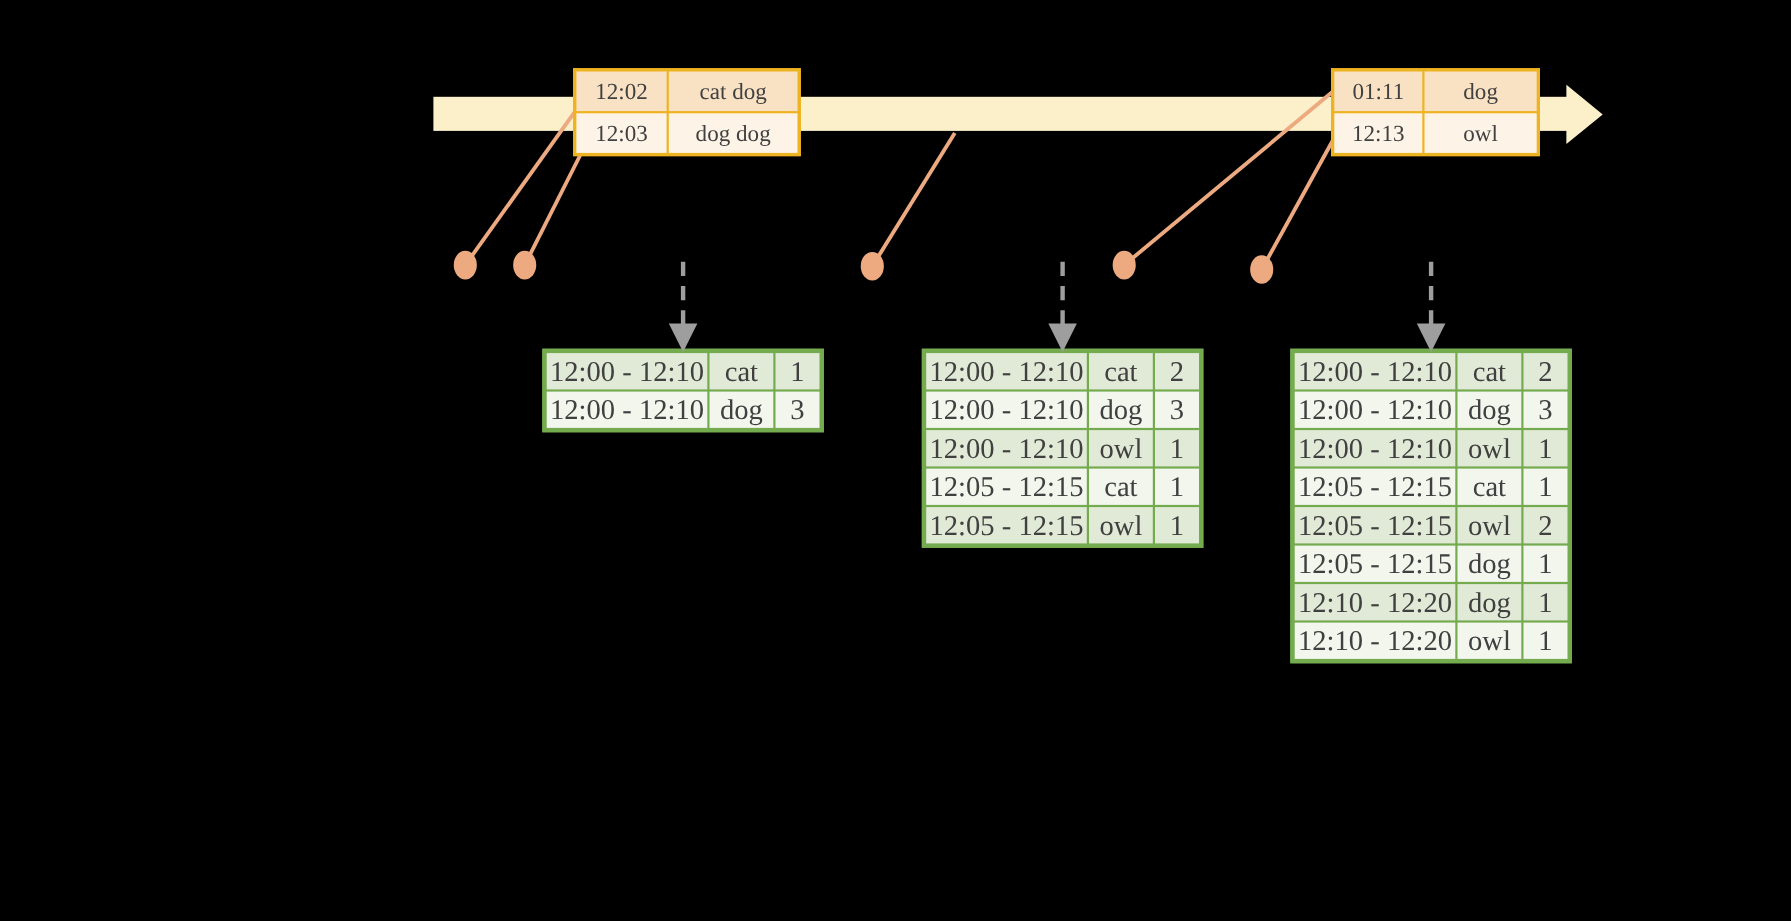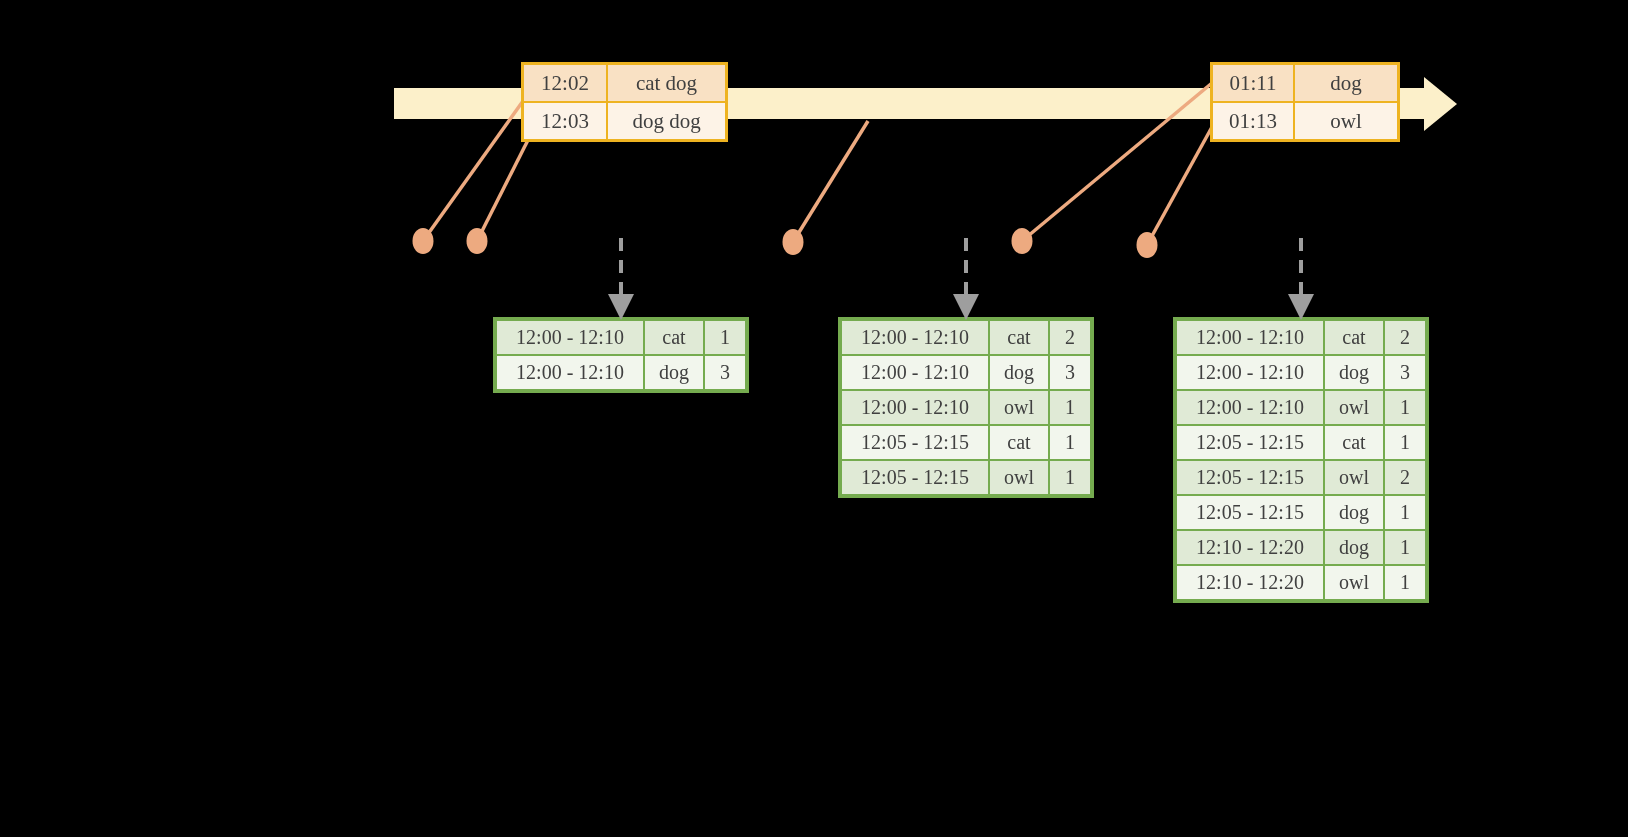--- a/index.html
+++ b/index.html
@@ -30,21 +30,21 @@
   .pdark{background:#f9e1c4;}
   .plight{background:#fdf3e7;}
 
   
   .gtable{
     position:absolute;display:grid;grid-template-columns:146px 58px 40px;
     grid-auto-rows:33px;gap:2px;border:4px solid #75ab4f;background:#75ab4f;z-index:2;
   }
   .gtable .cell{
     display:flex;align-items:center;justify-content:center;
-    font-size:20px;color:#404040;white-space:nowrap;text-align:center;
+    font-size:26px;color:#404040;white-space:nowrap;text-align:center;
   }
   .gdark{background:#e0ead6;}
   .glight{background:#f2f6ed;}
 </style>
 </head>
 <body>
 
 <div class="stage">
 
   <div class="band"></div>
@@ -67,21 +67,21 @@
     <div class="cell pdark">12:02</div>
     <div class="cell pdark">cat dog</div>
     <div class="cell plight">12:03</div>
     <div class="cell plight">dog dog</div>
   </div>
 
 
   <div class="ebox" style="left:1210px;top:62px;width:184px;grid-template-columns:80px 1fr;">
     <div class="cell pdark">01:11</div>
     <div class="cell pdark">dog</div>
-    <div class="cell plight">01:13</div>
+    <div class="cell plight">12:13</div>
     <div class="cell plight">owl</div>
   </div>
 
   <div class="gtable" style="left:493px;top:317px;">
     <div class="cell gdark">12:00 - 12:10</div>
     <div class="cell gdark">cat</div>
     <div class="cell gdark">1</div>
     <div class="cell glight">12:00 - 12:10</div>
     <div class="cell glight">dog</div>
     <div class="cell glight">3</div>

